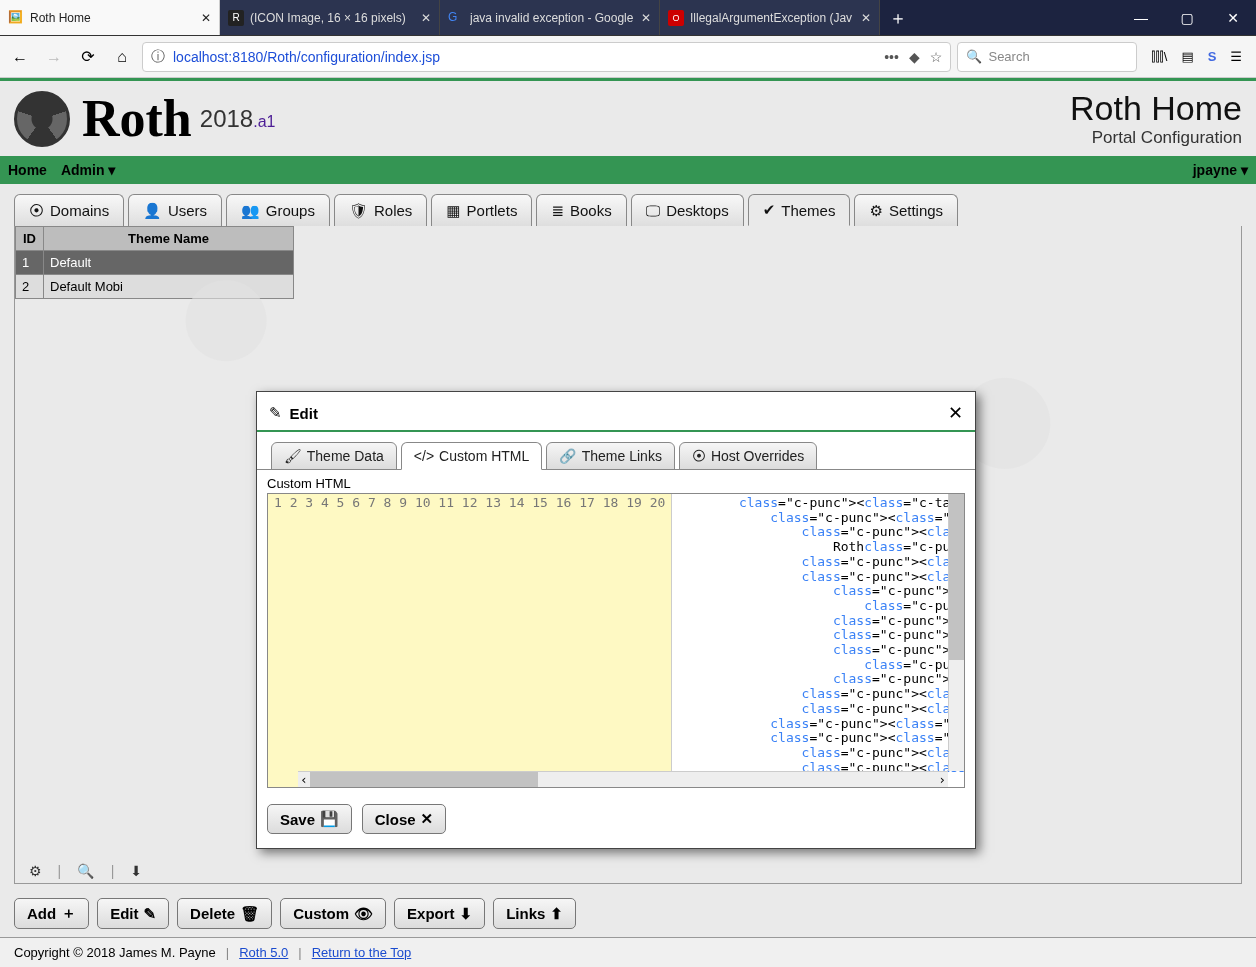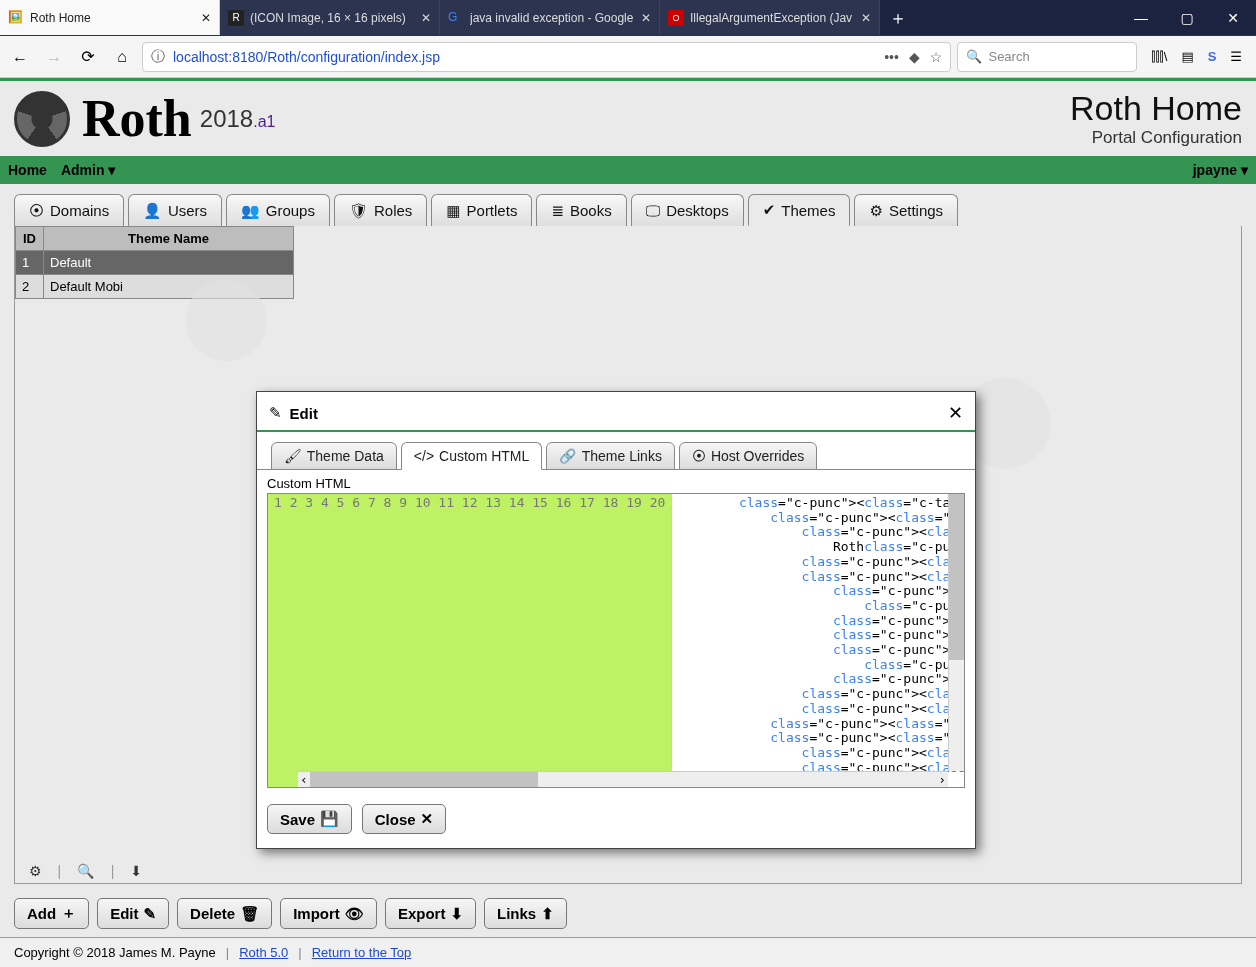--- a/index.html
+++ b/index.html
@@ -57,21 +57,21 @@
 .dialog { position:absolute; left:256px; top:310px; width:720px; background:#fff; border:1px solid #444; box-shadow:4px 4px 10px rgba(0,0,0,.5); }
 .dialog-header { padding:10px 12px 6px; border-bottom:2px solid #349553; display:flex; align-items:center; font-size:15px; }
 .dialog-header .close { margin-left:auto; font-size:18px; cursor:pointer; }
 .dialog-tabs { display:flex; gap:4px; padding:10px 14px 0; }
 .dialog-tab { background:linear-gradient(#f6f6f6,#dcdcdc); border:1px solid #888; border-radius:6px 6px 0 0; padding:5px 12px; font-size:14px; display:flex; align-items:center; gap:5px; color:#222; }
 .dialog-tab.active { background:#fff; border-bottom:1px solid #fff; position:relative; }
 .tabstrip-border { border-bottom:1px solid #888; margin-top:-1px; }
 .field-label { font-size:13px; padding:6px 10px 2px; }
 
 .code-editor { margin:0 10px 8px; border:1px solid #888; height:295px; display:flex; font-family:monospace; font-size:13px; position:relative; }
-.gutter { background:#bef264; border-right:1px solid #ccc; text-align:right; padding:2px 6px; color:#777; line-height:14.7px; user-select:none; }
+.gutter { background:#fef9c3; border-right:1px solid #ccc; text-align:right; padding:2px 6px; color:#777; line-height:14.7px; user-select:none; }
 .codelines { flex:1; overflow:hidden; padding:2px 4px; line-height:14.7px; white-space:pre; position:relative; }
 .code-scroll-v { position:absolute; right:0; top:0; bottom:16px; width:16px; background:#eee; border-left:1px solid #ccc; }
 .code-scroll-v .thumb { position:absolute; top:0; width:100%; height:60%; background:#c2c2c2; }
 .code-scroll-h { position:absolute; left:30px; right:16px; bottom:0; height:16px; background:#eee; border-top:1px solid #ccc; display:flex; align-items:center; }
 .code-scroll-h .thumb { position:absolute; left:12px; height:100%; width:35%; background:#c2c2c2; }
 .code-scroll-h::before { content:"‹"; position:absolute; left:2px; }
 .code-scroll-h::after { content:"›"; position:absolute; right:2px; } .c-attr{color:#3b82f6;}
 
 .dialog-buttons { padding:8px 10px 14px; display:flex; gap:10px; }
 .btn { background:linear-gradient(#f6f6f6,#dcdcdc); border:1px solid #777; border-radius:5px; padding:5px 12px; font-size:15px; display:flex; align-items:center; gap:5px; font-weight:bold; }
@@ -234,21 +234,21 @@
       </div>
     <div class="btn">
         <span>Edit</span>
         <span>✎</span>
       </div>
     <div class="btn">
         <span>Delete</span>
         <span>🗑</span>
       </div>
     <div class="btn">
-        <span>Import</span>
+        <span>Custom</span>
         <span>👁</span>
       </div>
     <div class="btn">
         <span>Export</span>
         <span>⬇</span>
       </div>
     <div class="btn">
         <span>Links</span>
         <span>⬆</span>
       </div>

